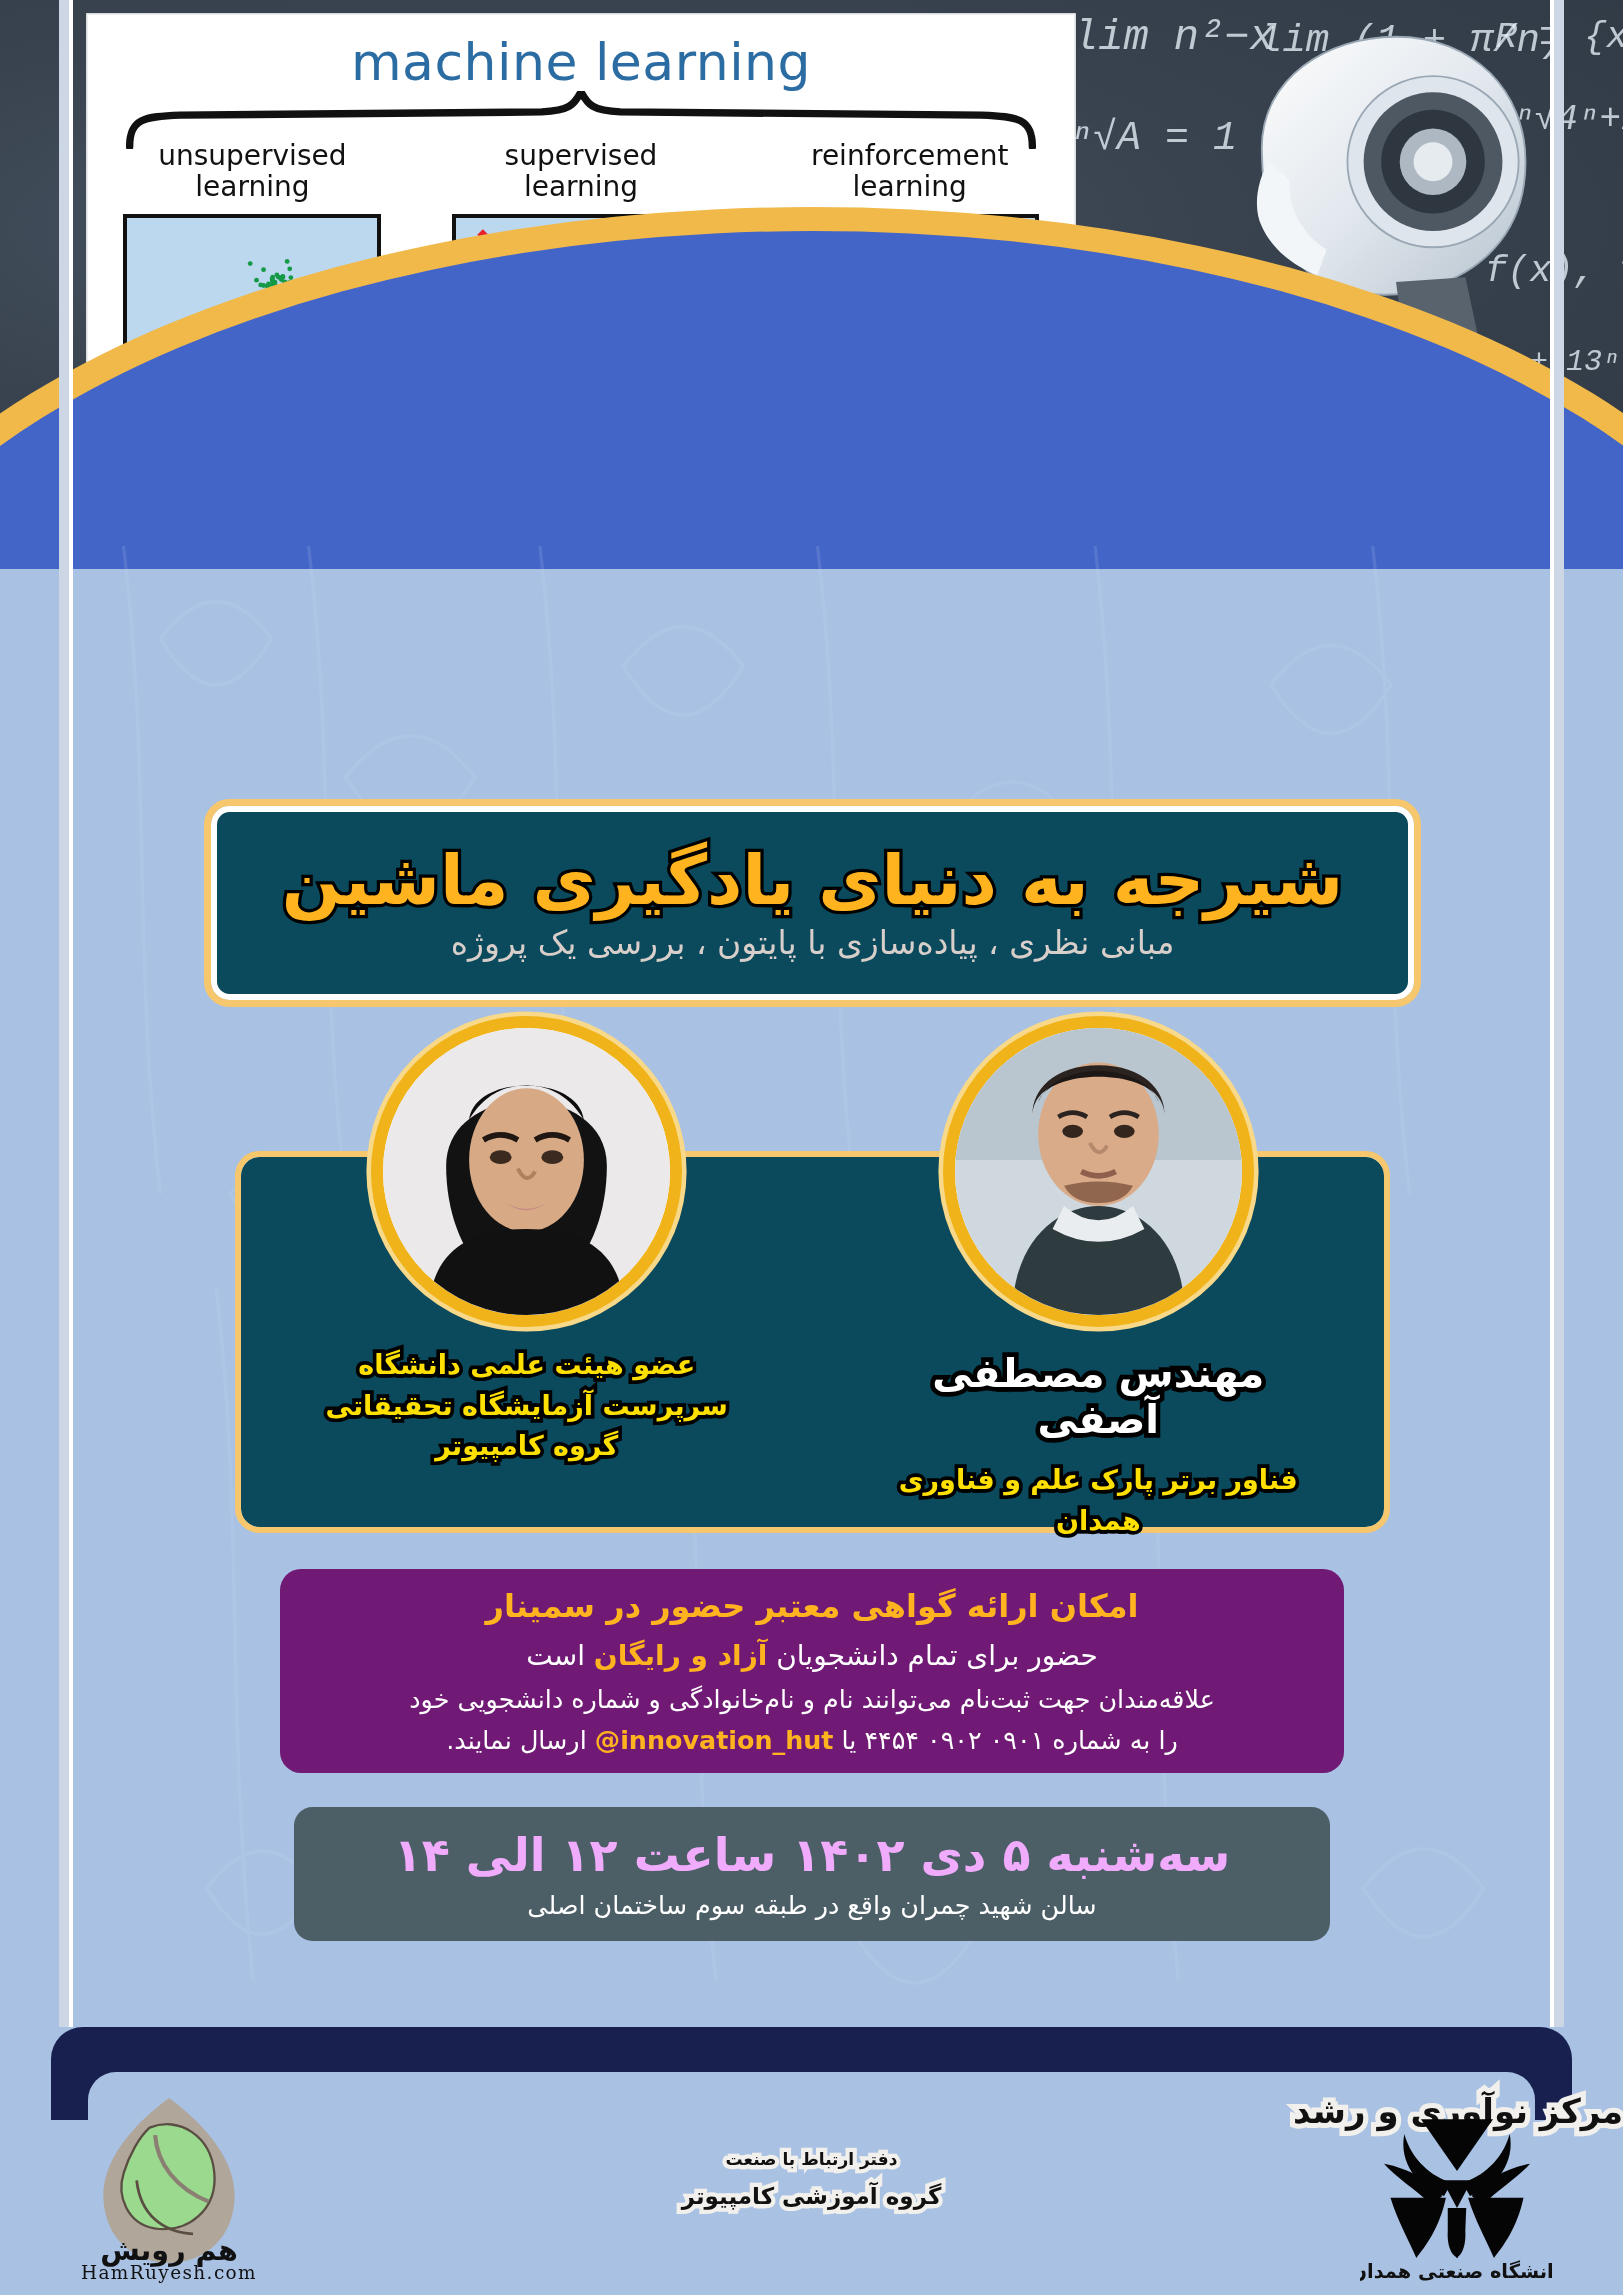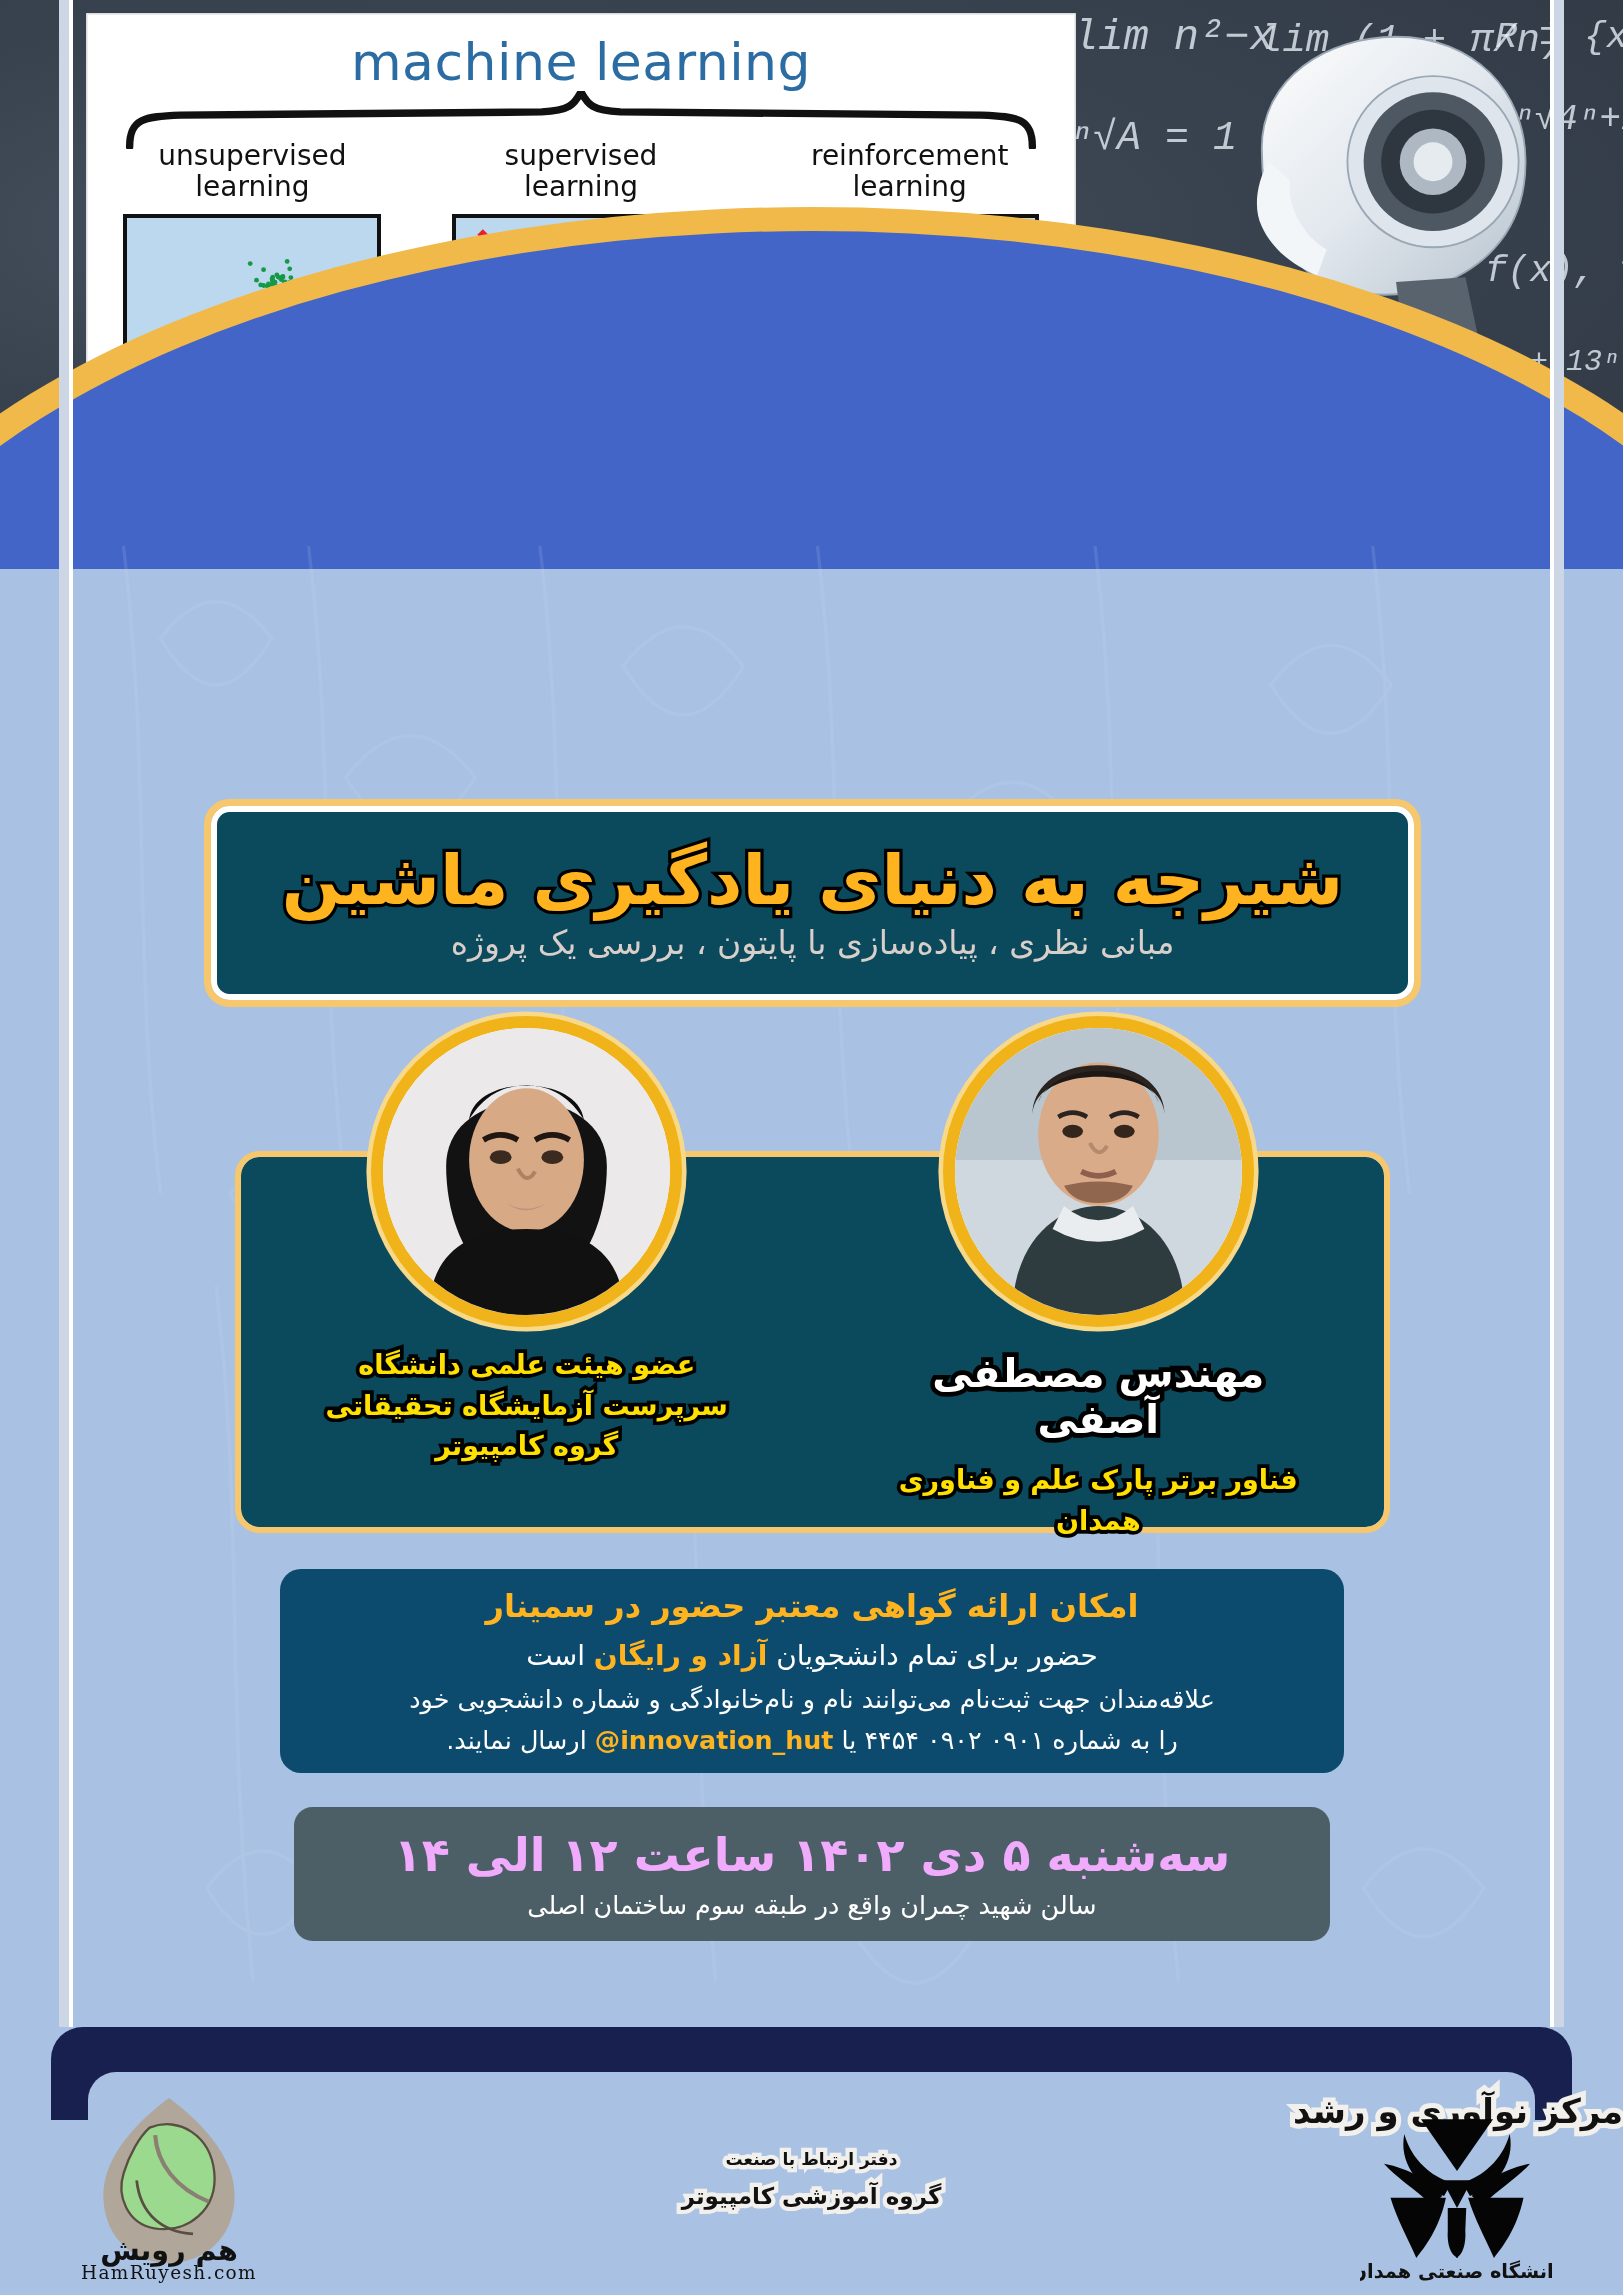--- a/index.html
+++ b/index.html
@@ -109,21 +109,21 @@
     -webkit-text-stroke:9.3px #000;paint-order:stroke fill;
   }
   .speaker-role{
     margin-top:18px;font-size:27px;font-weight:bold;color:#ffe000;line-height:1.5;
     -webkit-text-stroke:7.4px #000;paint-order:stroke fill;
   }
 
   
   .info-card{
     position:absolute;left:280px;top:1569px;width:1064px;height:204px;
-    background:#0c4a6e;border-radius:21px;
+    background:#701a75;border-radius:21px;
     display:flex;flex-direction:column;align-items:center;justify-content:center;
     text-align:right;padding:0 18.5px;box-sizing:border-box;
   }
   .info-head{font-size:32px;font-weight:bold;color:#ffb41f;margin-bottom:14px;}
   .info-l2{font-size:28px;color:#ffffff;margin-bottom:12px;}
   .info-l2 .hl{color:#ffb41f;font-weight:bold;}
   .info-l3{font-size:25.4px;color:#ffffff;margin-bottom:10.2px;}
   .info-l4{font-size:25.4px;color:#ffffff;}
   .info-l4 .hl{color:#ffb41f;font-weight:bold;direction:ltr;display:inline-block;}
 

